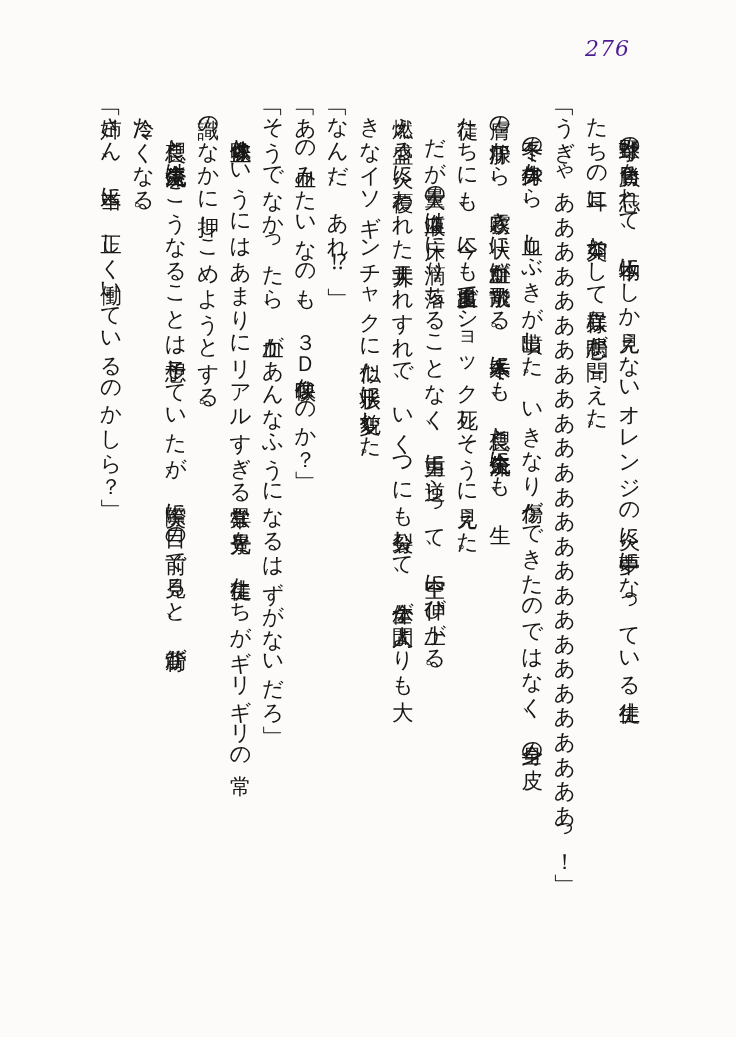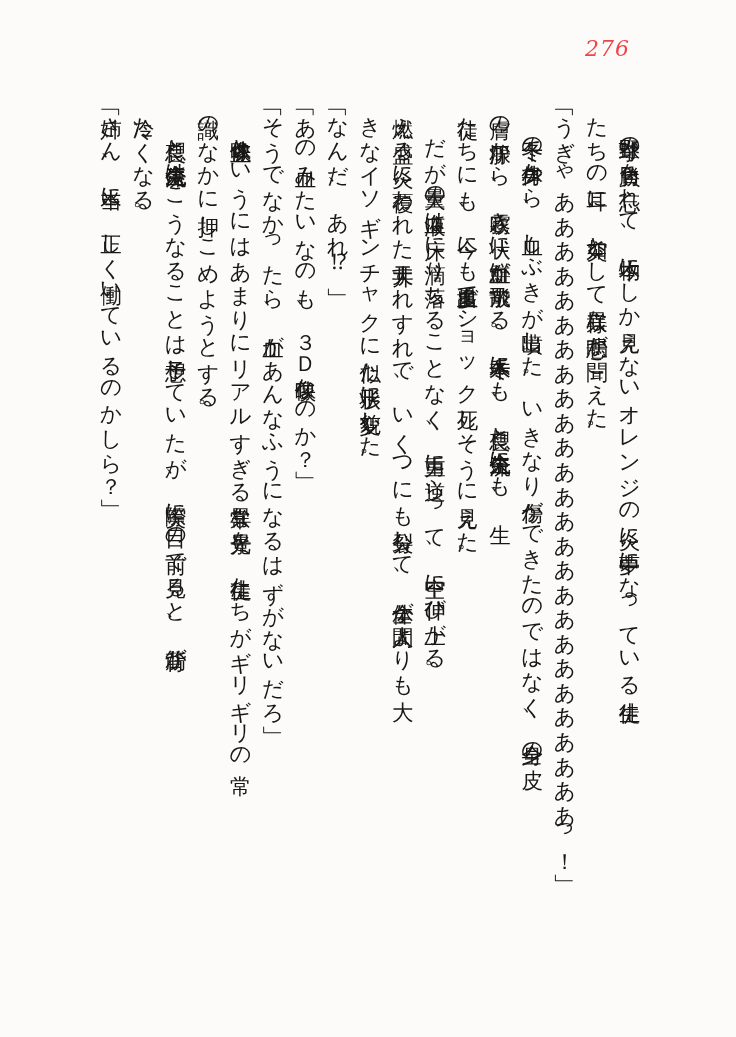--- a/index.html
+++ b/index.html
@@ -16,21 +16,21 @@
     font-family: "Liberation Serif", serif;
   }
   .page-number {
     position: absolute;
     left: 585px;
     top: 36px;
     font-family: "DejaVu Serif", serif;
     font-style: italic;
     font-size: 22px;
     letter-spacing: 1px;
-    color: #ef4444;
+    color: #4c1d95;
   }
   .text-block {
     position: absolute;
     top: 102px;
     right: 91px;
     height: 822px;
     writing-mode: vertical-rl;
     text-orientation: mixed;
     font-family: "Liberation Serif", serif;
     font-size: 21.5px;

